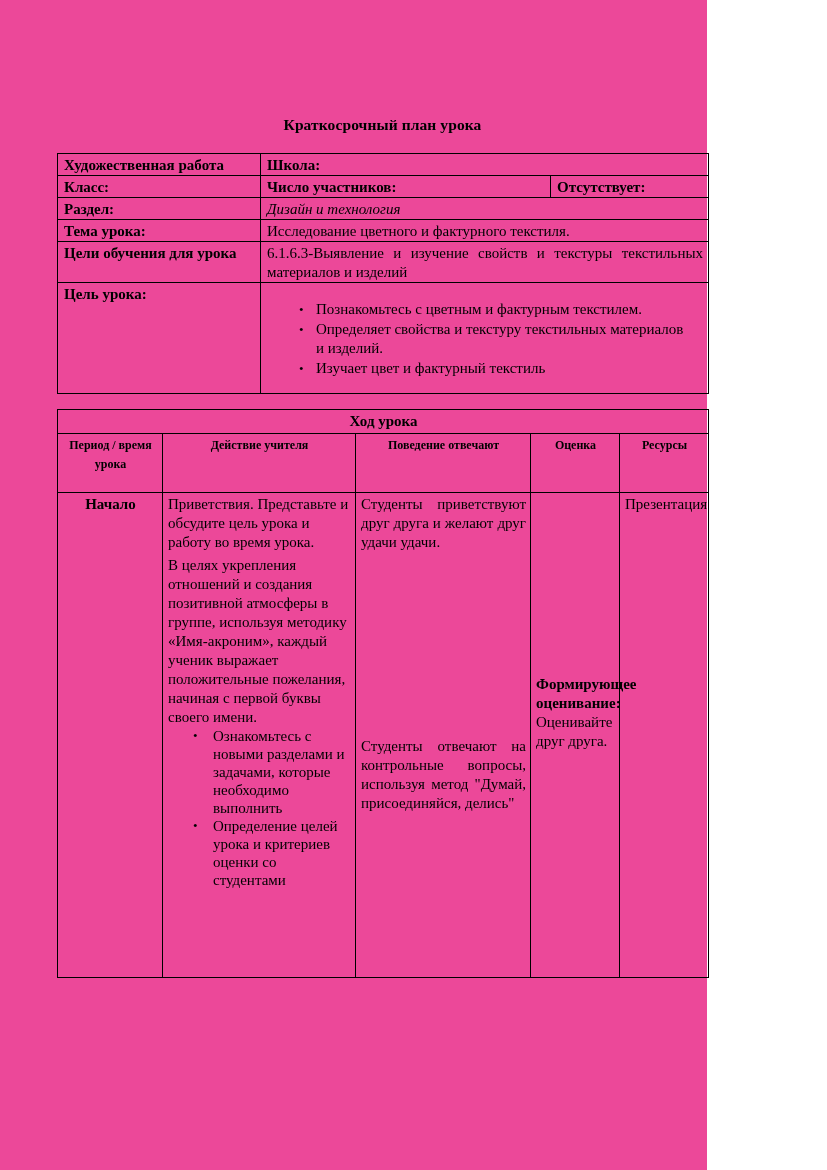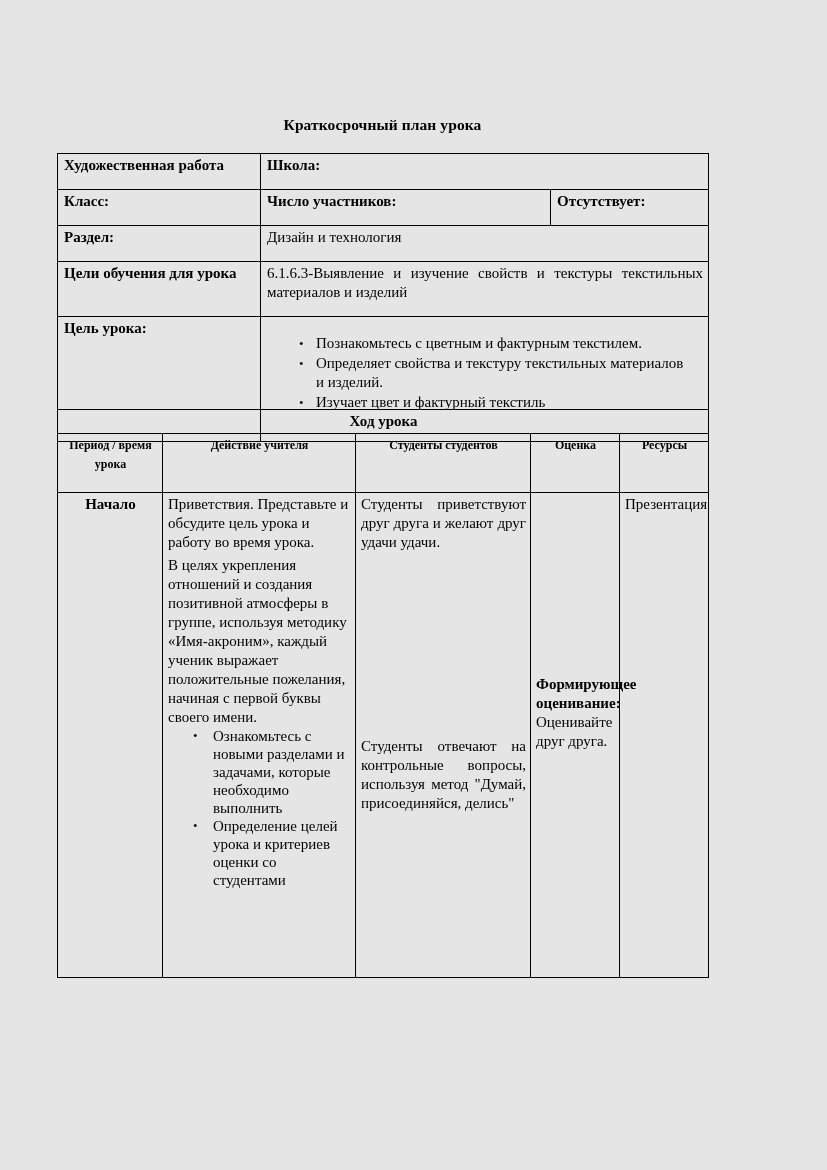--- a/index.html
+++ b/index.html
@@ -11,23 +11,23 @@
     width: 827px;
     height: 1170px;
     font-family: "Liberation Serif", "DejaVu Serif", serif;
     color: #000000;
     position: relative;
     overflow: hidden;
   }
   .page {
     position: absolute;
     left: 0; top: 0;
-    width: 827px;
+    width: 707px;
     height: 1170px;
-    background: #e5e5e5;
+    background: #ec4899;
   }
   .doc-title {
     position: absolute;
     left: 57px;
     top: 116px;
     width: 651px;
     text-align: center;
     font-weight: bold;
     font-size: 15.5px;
     line-height: 18px;
@@ -36,33 +36,33 @@
 
   table.doc-table {
     position: absolute;
     border-collapse: collapse;
     table-layout: fixed;
     font-size: 15px;
     line-height: 19px;
   }
   table.doc-table td {
     border: 1.1px solid #000000;
-    padding: 2px 5px 14px 6px;
+    padding: 2px 5px 0 6px;
     vertical-align: top;
   }
 
   
   #info-table {
     left: 57px;
     top: 153px;
     width: 651px;
   }
   #info-table td { height: 18px; }
   .lbl { font-weight: bold; white-space: nowrap; }
-  .ital { }
+  .ital { font-style: italic; }
   .just { text-align: justify; text-align-last: left; }
   .just-inner { text-align: justify; }
 
   .tall-cell-a { height: 56px; }
   .tall-cell-b { height: 82px; }
 
   ul.goal-list {
     margin: 15px;
     padding: 0 0 0 34px;
     list-style: none;
@@ -154,20 +154,24 @@
         <td class="lbl" colspan="2">Школа:</td>
       </tr>
       <tr>
         <td class="lbl">Класс:</td>
         <td class="lbl">Число участников:</td>
         <td class="lbl">Отсутствует:</td>
       </tr>
       <tr>
         <td class="lbl">Раздел:</td>
         <td class="ital" colspan="2">Дизайн и технология</td>
+      </tr>
+      <tr>
+        <td class="lbl">Тема урока:</td>
+        <td colspan="2">Исследование цветного и фактурного текстиля.</td>
       </tr>
       <tr>
         <td class="lbl tall-cell-a">Цели обучения для урока</td>
         <td class="tall-cell-a just" colspan="2">6.1.6.3-Выявление и изучение свойств и текстуры текстильных материалов и изделий</td>
       </tr>
       <tr>
         <td class="lbl tall-cell-b">Цель урока:</td>
         <td class="tall-cell-b" colspan="2">
           <ul class="goal-list">
             <li>Познакомьтесь с цветным и фактурным текстилем.</li>
@@ -187,21 +191,21 @@
       <col style="width:89px">
       <col style="width:89px">
     </colgroup>
     <tbody>
       <tr>
         <td class="flow-caption" colspan="5">Ход урока</td>
       </tr>
       <tr class="head-row">
         <td class="col-head">Период / время урока</td>
         <td class="col-head">Действие учителя</td>
-        <td class="col-head">Студенты студентов</td>
+        <td class="col-head">Поведение отвечают</td>
         <td class="col-head">Оценка</td>
         <td class="col-head">Ресурсы</td>
       </tr>
       <tr class="body-row">
         <td class="period-cell">Начало</td>
 
         <td class="teacher-cell">
           <p>Приветствия. Представьте и обсудите цель урока и работу во время урока.</p>
           <p>В целях укрепления отношений и создания позитивной атмосферы в группе, используя методику «Имя-акроним», каждый ученик выражает положительные пожелания, начиная с первой буквы своего имени.</p>
           <ul class="act-list">

